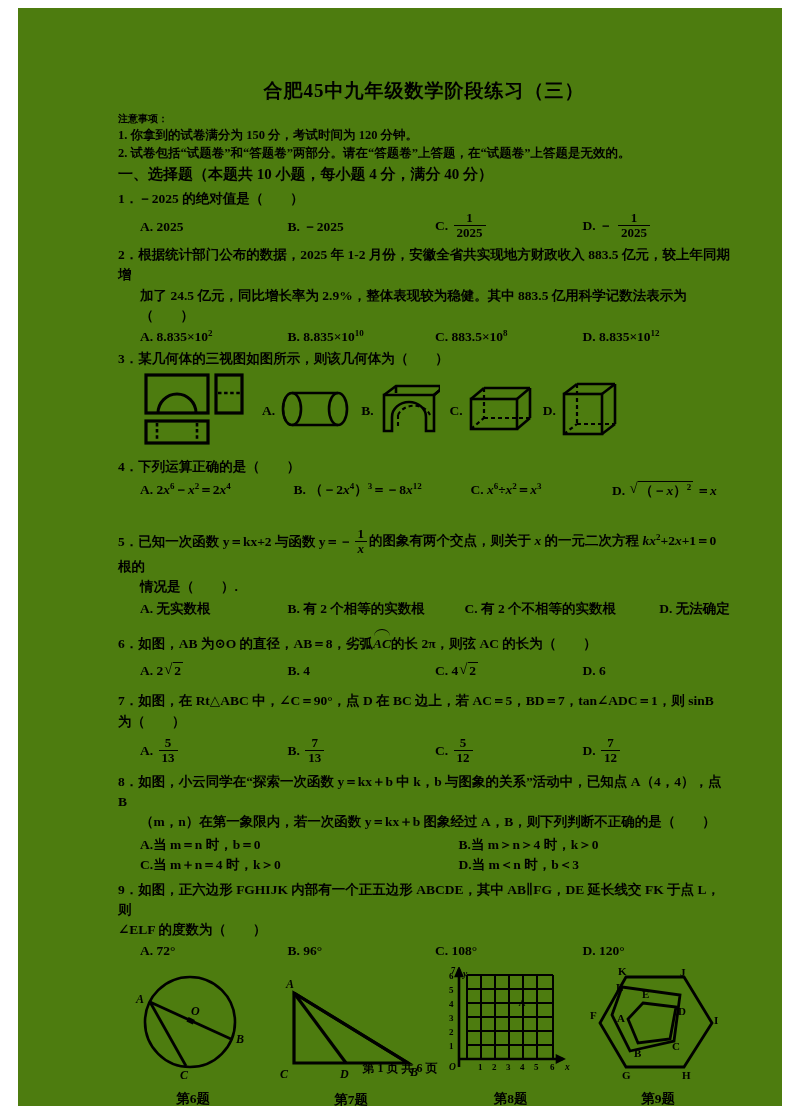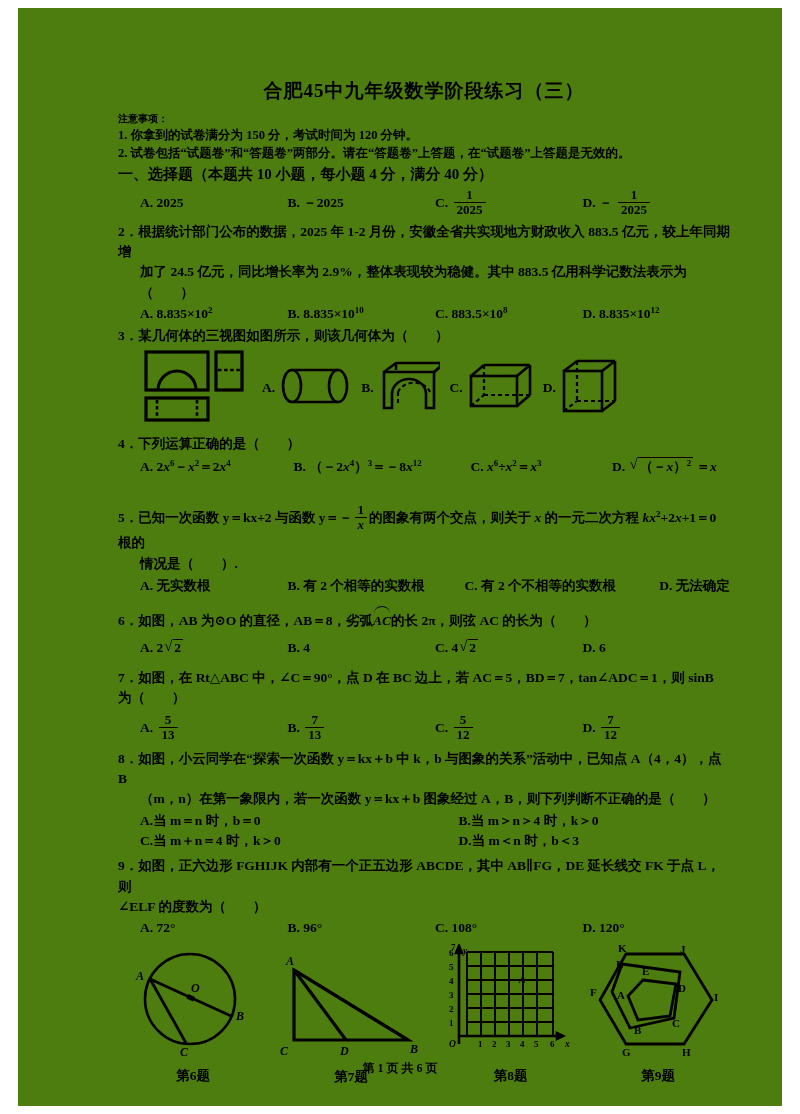--- a/index.html
+++ b/index.html
@@ -188,20 +188,23 @@
 <div class="content">
 
   <div class="doc-title">合肥45中九年级数学阶段练习（三）</div>
 
   <div class="notice-head">注意事项：</div>
   <div class="notice-line">1. 你拿到的试卷满分为 150 分，考试时间为 120 分钟。</div>
   <div class="notice-line">2. 试卷包括“试题卷”和“答题卷”两部分。请在“答题卷”上答题，在“试题卷”上答题是无效的。</div>
 
   <div class="section-head">一、选择题（本题共 10 小题，每小题 4 分，满分 40 分）</div>
 
+  <div class="q">
+    <span>1．</span><span>－2025 的绝对值是（　　）</span>
+  </div>
   <div class="opts wide">
     <div class="opt">
       <span>A.</span>
       <span>2025</span>
     </div>
     <div class="opt">
       <span>B.</span>
       <span>－2025</span>
     </div>
     <div class="opt">

